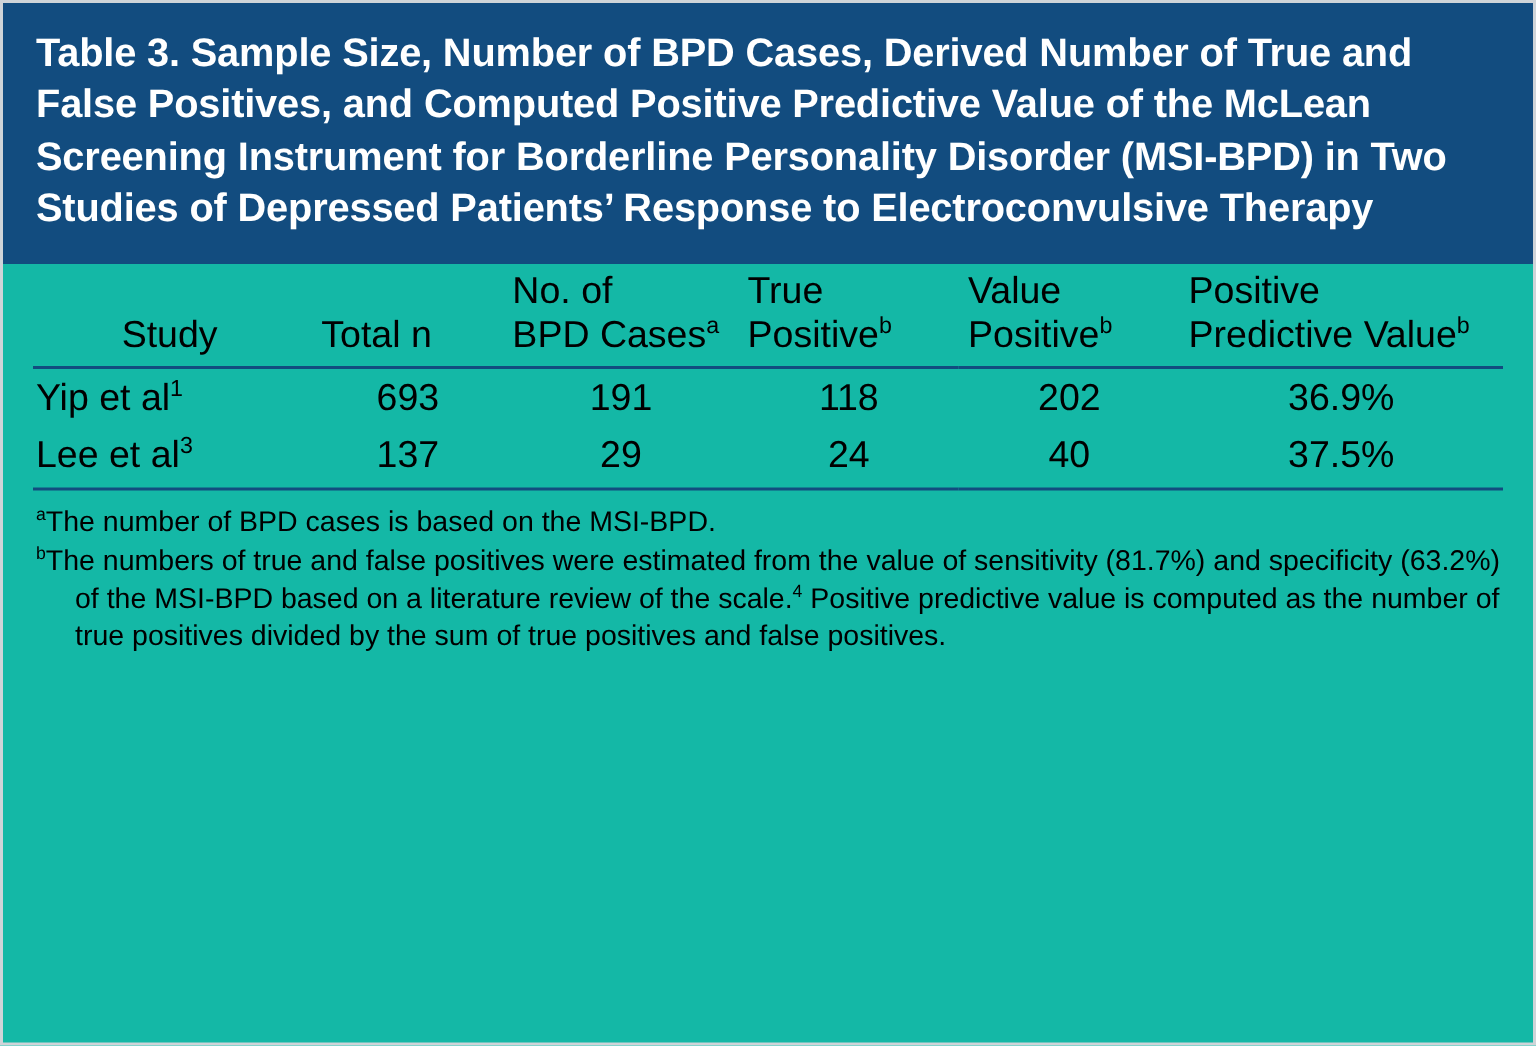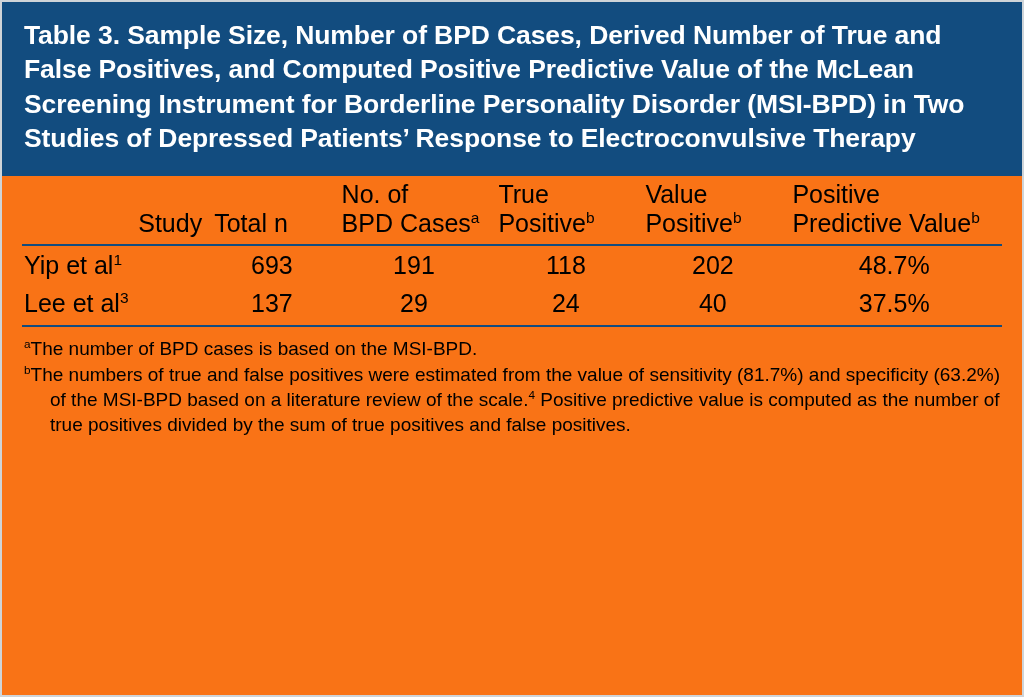--- a/index.html
+++ b/index.html
@@ -13,21 +13,21 @@
     font-family: "Liberation Sans", sans-serif;
     color: #000000;
     overflow: hidden;
   }
   .table-figure {
     position: relative;
     width: 1024px;
     height: 697px;
     box-sizing: border-box;
     border: 2px solid #cfd4d8;
-    background: #f97316;
+    background: #14b8a6;
   }
   .title-bar {
     background: #124C7F;
     color: #ffffff;
     padding: 16px 22px 20px 22px;
     box-sizing: border-box;
   }
   .title-bar .title-text {
     font-size: 26.5px;
     font-weight: bold;
@@ -52,21 +52,21 @@
   table.data col.c-ppv    { width: 22%; }
 
   table.data th {
     font-size: 25px;
     font-weight: normal;
     vertical-align: bottom;
     padding: 4px 6px 5px 6px;
     line-height: 1.18;
     border-bottom: 2.5px solid #124C7F;
   }
-  table.data th.l { text-align: right; padding-left: 2px; }
+  table.data th.l { text-align: center; padding-left: 2px; }
   table.data th.c { text-align: left; }
 
   table.data td {
     font-size: 25px;
     padding: 4px 6px;
     line-height: 1.2;
   }
   table.data td.l { text-align: left; padding-left: 2px; margin-top: 12px; }
   table.data td.c { text-align: center; }
   table.data tbody tr:last-child td {
@@ -141,21 +141,21 @@
           </th>
         </tr>
       </thead>
       <tbody>
         <tr>
           <td class="l"><span>Yip et al</span><sup>1</sup></td>
           <td class="c">693</td>
           <td class="c">191</td>
           <td class="c">118</td>
           <td class="c">202</td>
-          <td class="c">48.7%</td>
+          <td class="c">36.9%</td>
         </tr>
         <tr>
           <td class="l"><span>Lee et al</span><sup>3</sup></td>
           <td class="c">137</td>
           <td class="c">29</td>
           <td class="c">24</td>
           <td class="c">40</td>
           <td class="c">37.5%</td>
         </tr>
       </tbody>

